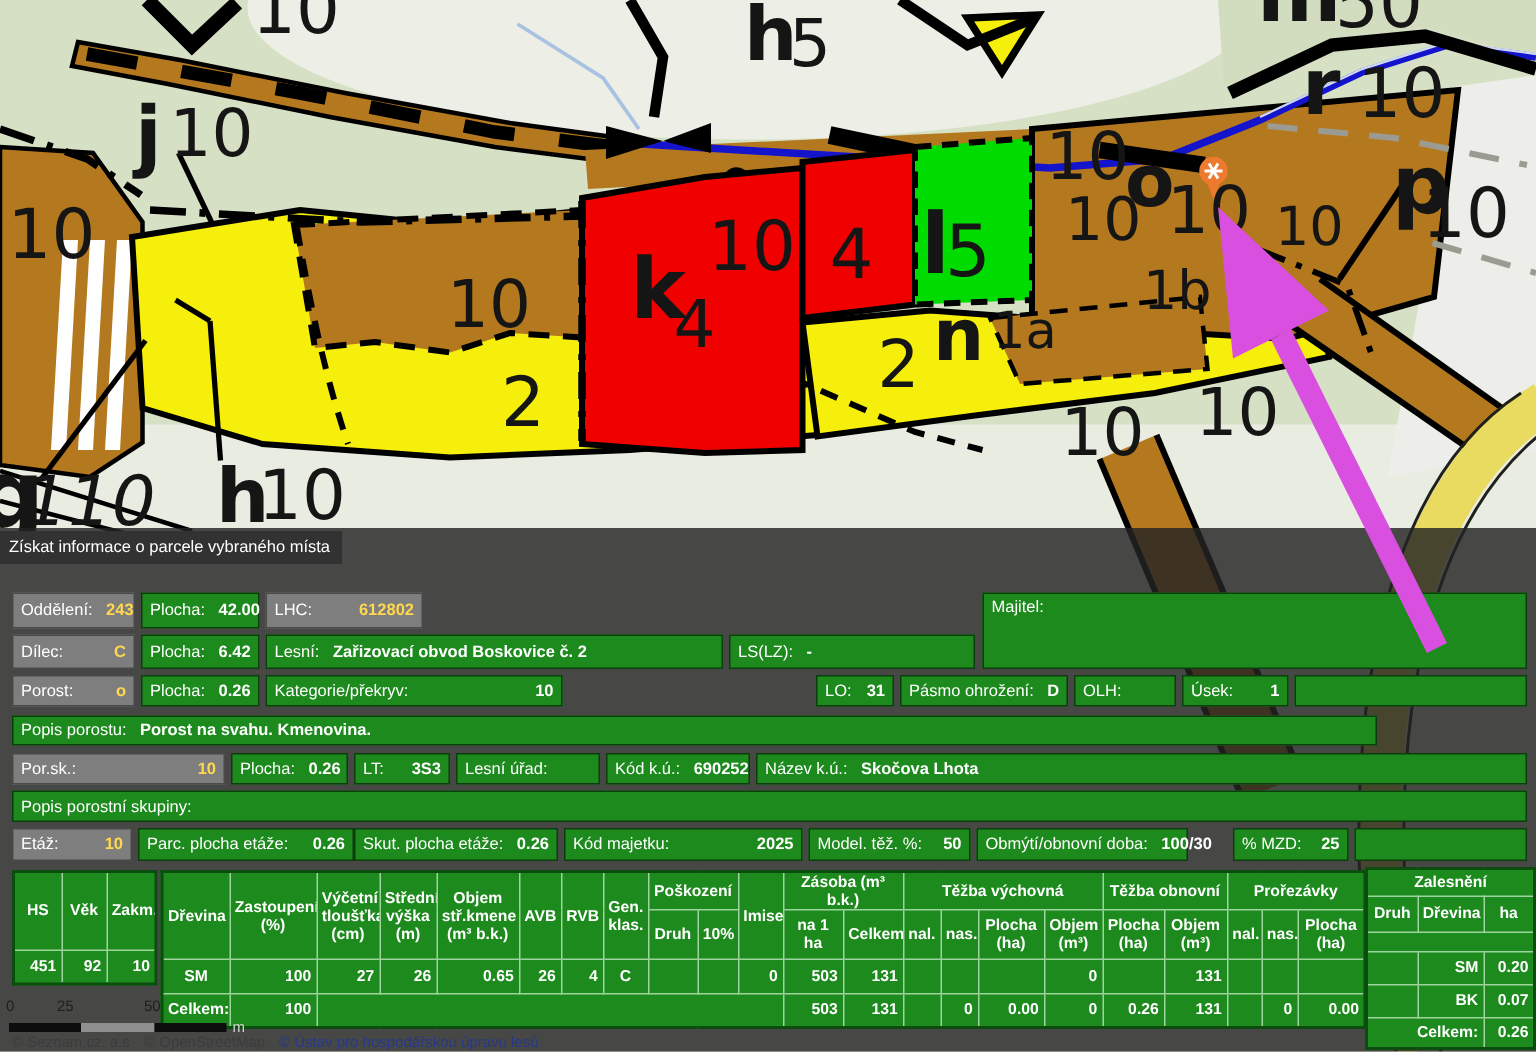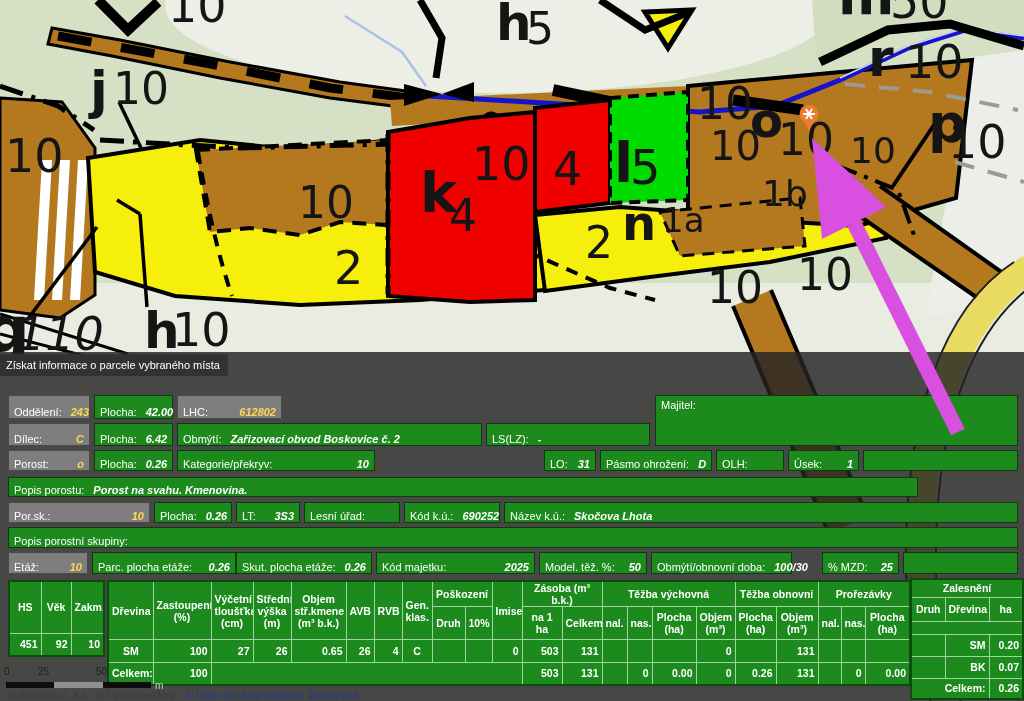--- a/index.html
+++ b/index.html
@@ -2,24 +2,24 @@
 <html><head>
 <meta charset="utf-8">
 <style>
   html,body{margin:0;padding:0;background:#222;}
   .stage{position:relative;width:1024px;height:701px;overflow:hidden;background:#d6e0c5;font-family:"Liberation Sans",sans-serif;}
   .stage svg text{font-family:"DejaVu Sans",sans-serif;}
   #mapsvg{position:absolute;left:0;top:0;z-index:0;}
   #overlay{position:absolute;left:0;top:352px;width:1024px;height:349px;background:rgba(35,35,35,0.82);z-index:5;}
   #tooltip{position:absolute;left:0;top:354px;width:228px;height:22px;background:#323232;color:#fff;
            font:11px "Liberation Sans",sans-serif;line-height:22px;padding-left:6px;box-sizing:border-box;z-index:12;white-space:nowrap;}
-  .pcell{position:absolute;display:flex;align-items:flex-end;background:#1c8a1c;border:1px solid #0d3d0d;
+  .pcell{position:absolute;display:flex;align-items:center;background:#1c8a1c;border:1px solid #0d3d0d;
          font:11px "Liberation Sans",sans-serif;color:#fff;padding:0 5px;box-sizing:border-box;gap:9px;z-index:10;}
   .pcell .lbl{white-space:nowrap;}
-  .pcell .val{font-weight:bold;white-space:nowrap;font-style:italic;}
+  .pcell .val{font-weight:bold;white-space:nowrap;}
   .pcell.vr .val{margin-left:auto;}
   .pcell.gray{background:#7e7e7e;border-color:#4a4a4a;}
   .pcell .val.yellow{color:#ffd84d;}
   .pcell.top{align-items:flex-start;padding-top:3px;}
   .gtable{position:absolute;border-collapse:collapse;background:#1c8a1c;color:#fff;
           font:bold 10.5px "Liberation Sans",sans-serif;table-layout:fixed;z-index:10;border:2px solid #0b4d0f;}
   .gtable td,.gtable th{border:1px solid #9ed49e;padding:0 3px;text-align:center;white-space:pre-line;
           overflow:hidden;font-weight:bold;}
   .gtable td.n{text-align:right;}
   .gtable td.l{text-align:left;}
@@ -178,21 +178,21 @@
 
   <div class="pcell gray vr" style="left:8px;top:423px;width:82px;height:23px">
       <span class="lbl">Dílec:</span>
       <span class="val yellow">C</span>
     </div>
   <div class="pcell vr" style="left:94px;top:423px;width:79px;height:23px">
       <span class="lbl">Plocha:</span>
       <span class="val">6.42</span>
     </div>
   <div class="pcell" style="left:177px;top:423px;width:305px;height:23px">
-      <span class="lbl">Obmýtí:</span>
+      <span class="lbl">Lesní:</span>
       <span class="val">Zařizovací obvod Boskovice č. 2</span>
     </div>
   <div class="pcell" style="left:486px;top:423px;width:164px;height:23px">
       <span class="lbl">LS(LZ):</span>
       <span class="val">-</span>
     </div>
 
   <div class="pcell gray vr" style="left:8px;top:450px;width:82px;height:21px">
       <span class="lbl">Porost:</span>
       <span class="val yellow">o</span>

